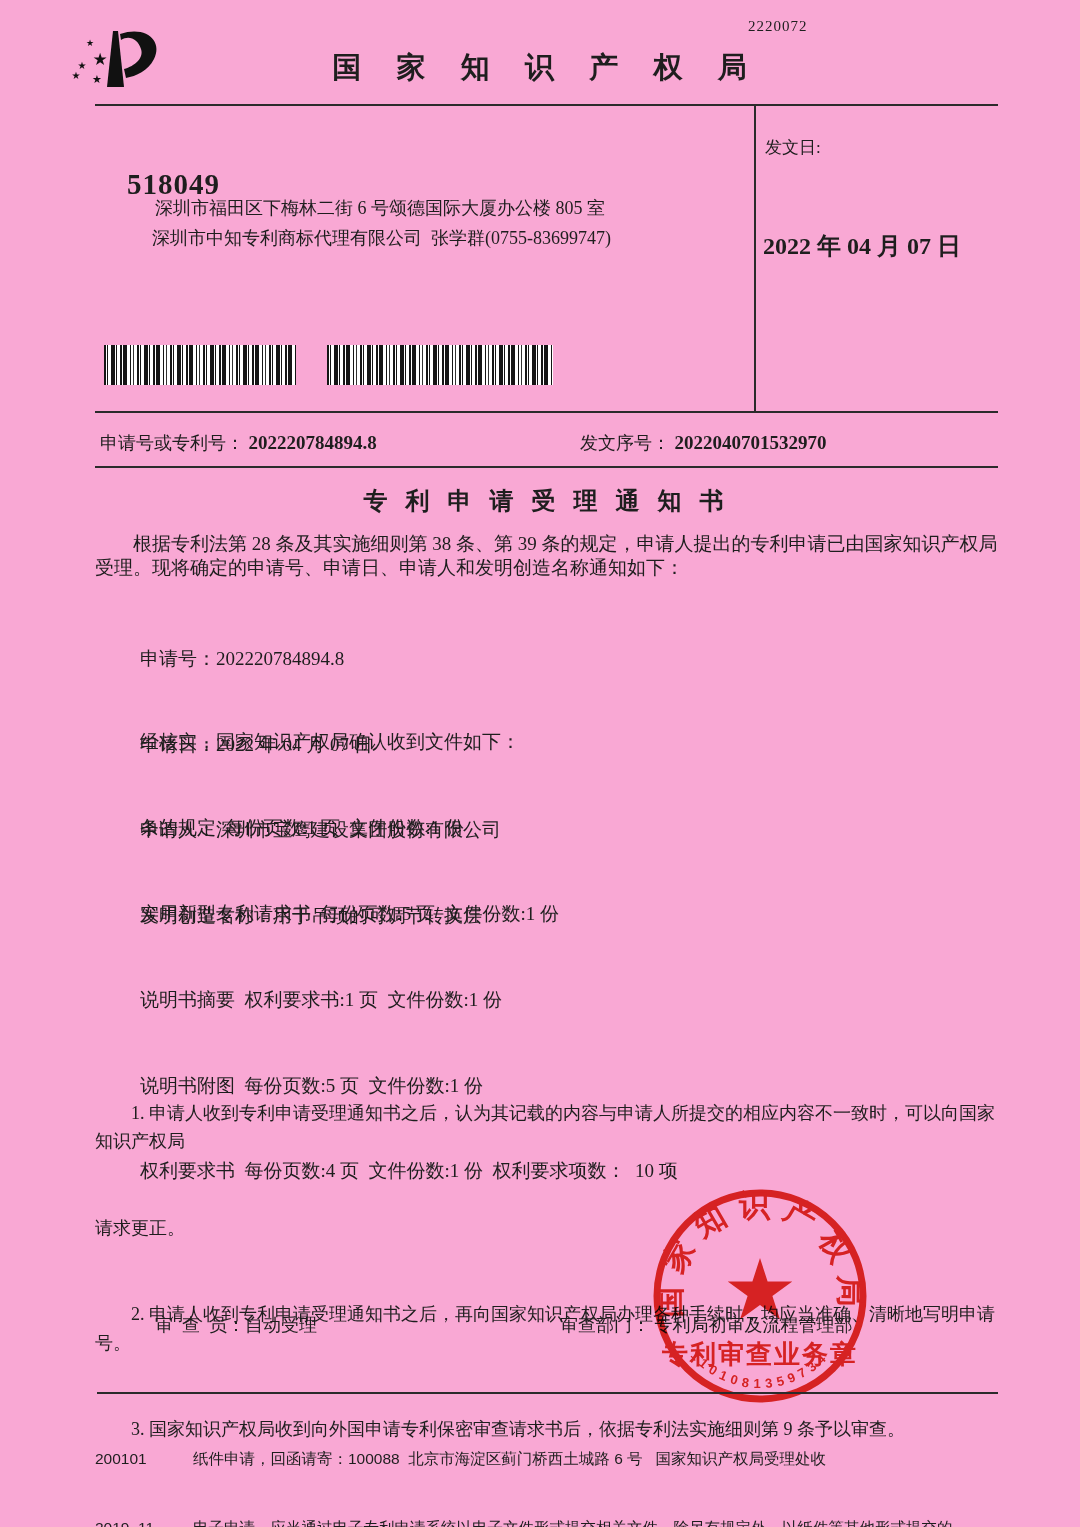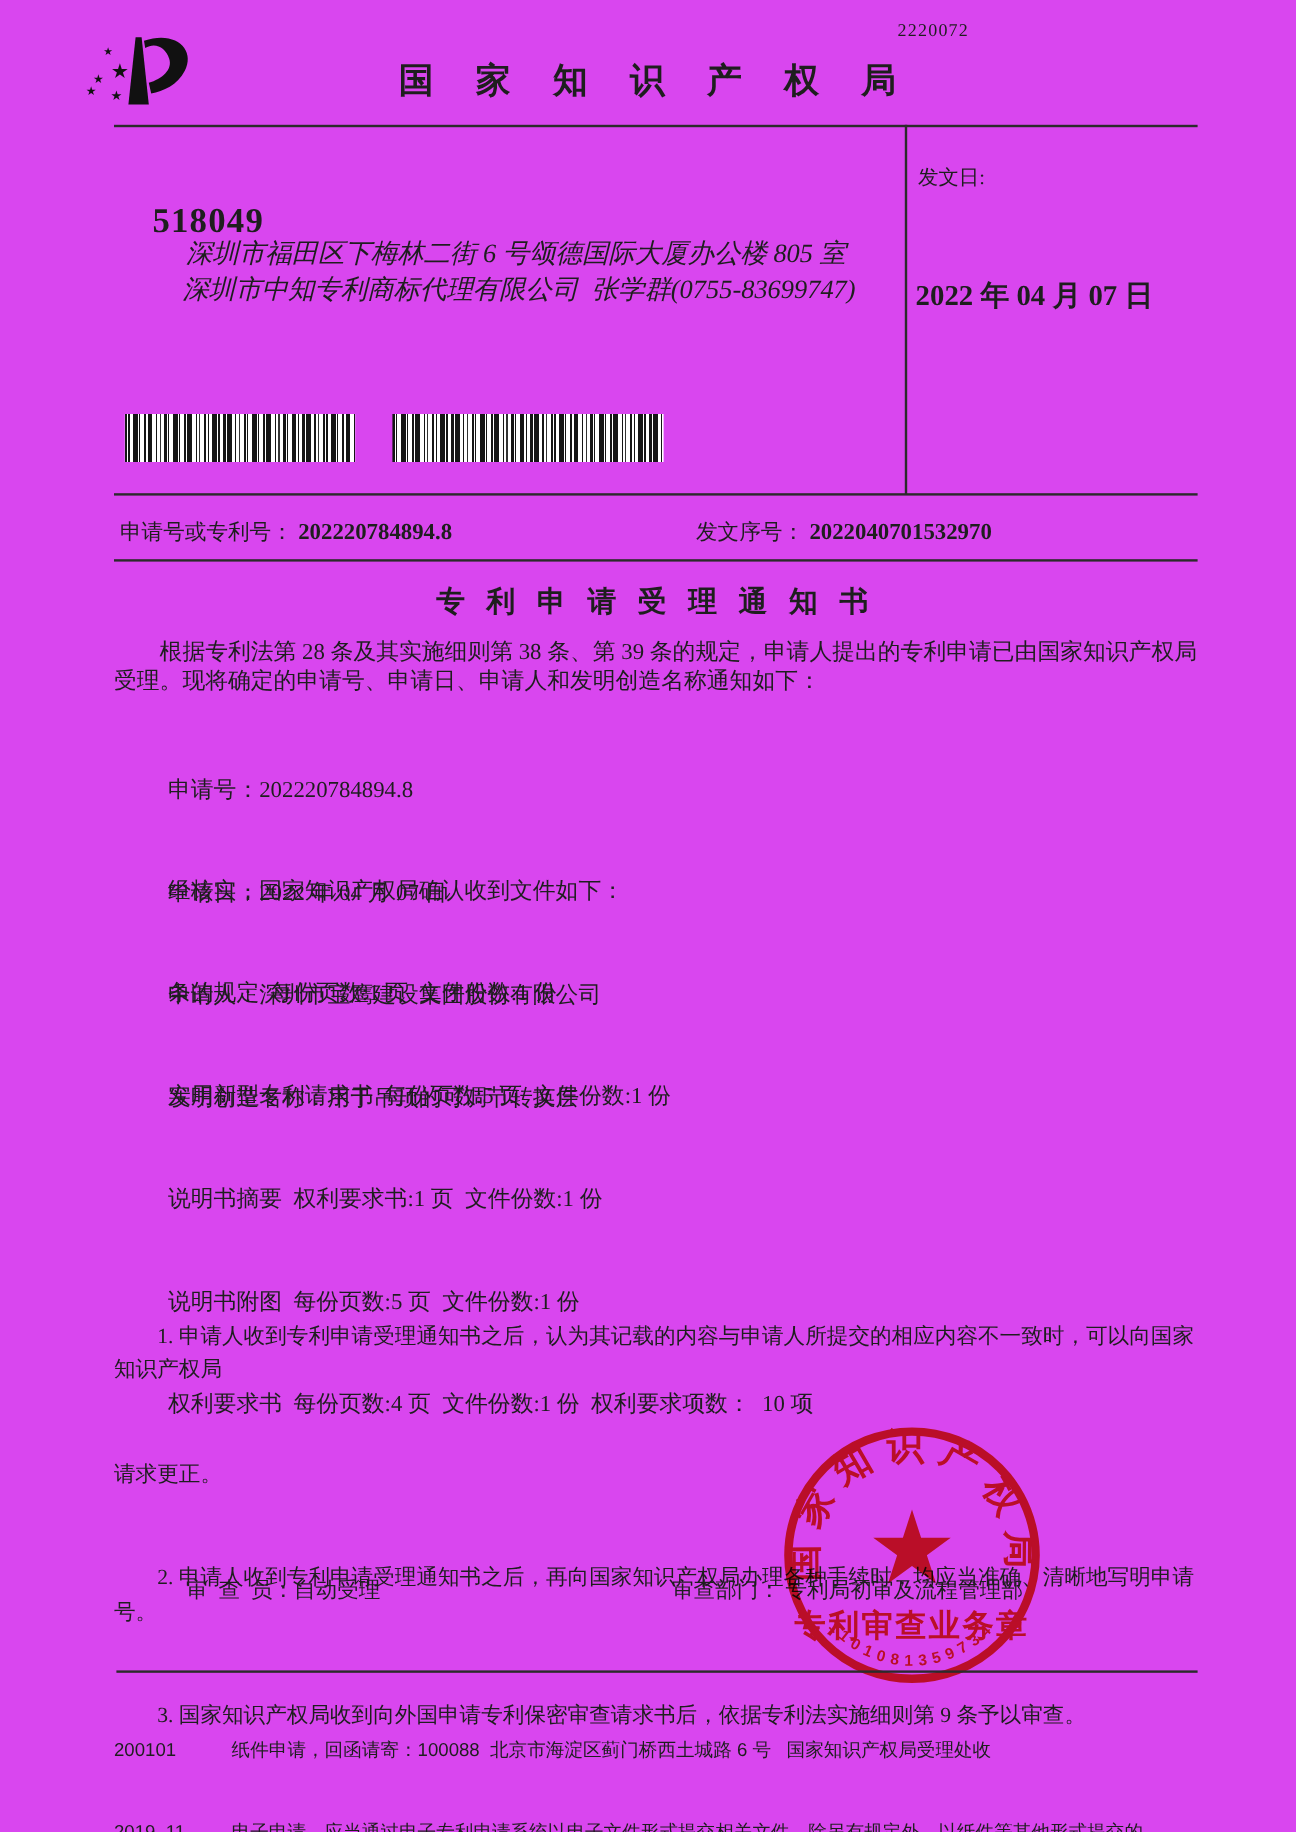--- a/index.html
+++ b/index.html
@@ -1,26 +1,26 @@
 <!DOCTYPE html>
 <html><head>
 <meta charset="utf-8">
 <style>
   html,body{margin:0;padding:0;background:#e8e8e8;}
   .page{
-    position:relative;width:1080px;height:1527px;margin:0 auto;background:#d946ef;
+    position:relative;width:1080px;height:1527px;margin:0 auto;background:#f9a8d4;
     font-family:"Liberation Serif","DejaVu Serif",serif;color:#1e1e1e;overflow:hidden;
   }
   .abs{position:absolute;}
   .rule{position:absolute;background:#2b2b2b;height:2px;}
   .vrule{position:absolute;background:#2b2b2b;width:2px;}
   .doc-code{left:748px;top:18px;font-size:15px;letter-spacing:1px;}
   .header-title{left:95px;top:48px;width:903px;text-align:center;font-size:29px;font-weight:bold;letter-spacing:14px;white-space:pre;}
   .postal{left:127px;top:140px;font-size:29px;font-weight:bold;letter-spacing:1px;margin-top:28px;}
-  .addr{left:152px;font-size:22px;white-space:pre;font-style:italic;}
+  .addr{left:152px;font-size:18px;white-space:pre;}
   .addr1{top:196px;left:155px;}
   .addr2{top:226px;}
   .issue-label{left:765px;top:136px;font-size:17px;}
   .issue-date{left:763px;top:230px;font-size:24px;font-weight:bold;white-space:pre;}
   .barcode{position:absolute;top:345px;height:40px;
     background:repeating-linear-gradient(90deg,
       #151515 0 2px,#fff 2px 3px,#151515 3px 4px,#fff 4px 7px,
       #151515 7px 11px,#fff 11px 12px,#151515 12px 13px,#fff 13px 16px,
       #151515 16px 18px,#fff 18px 19px,#151515 19px 23px,#fff 23px 26px,
       #151515 26px 27px,#fff 27px 29px,#333 29px 30px,#fff 30px 33px);}

